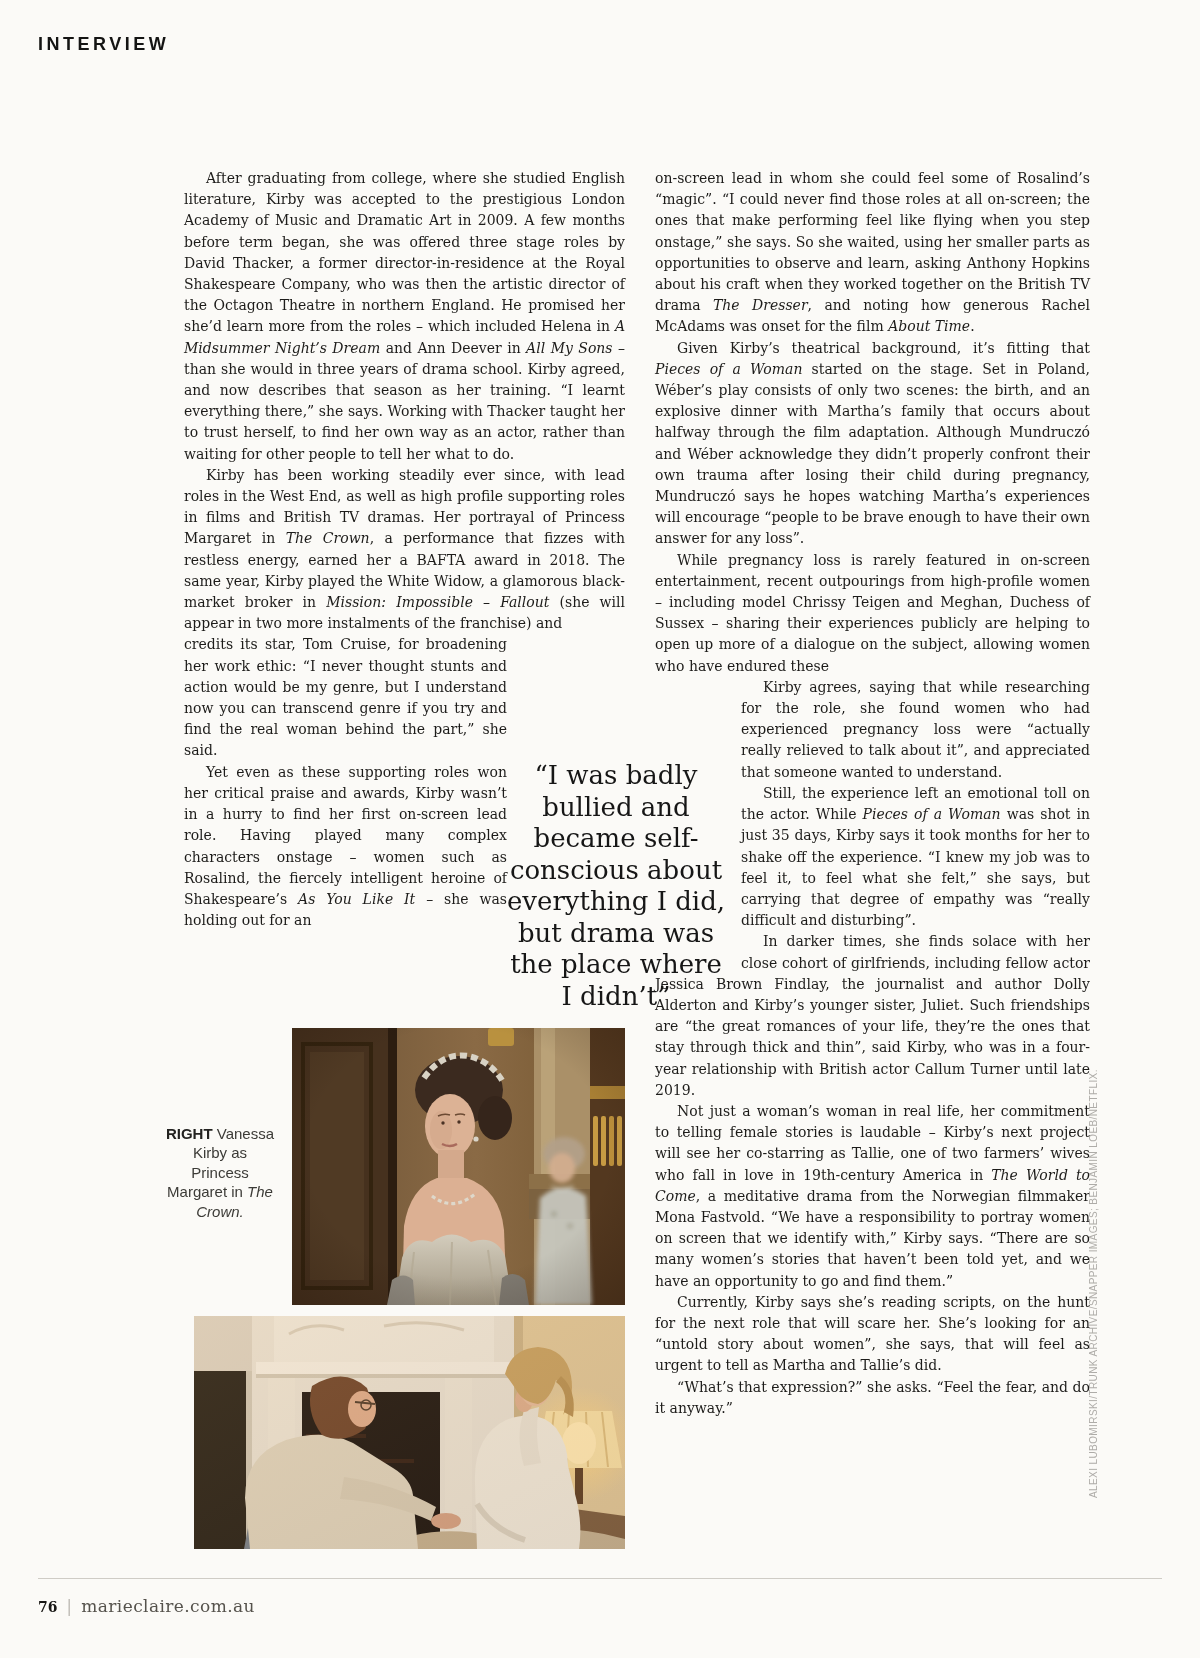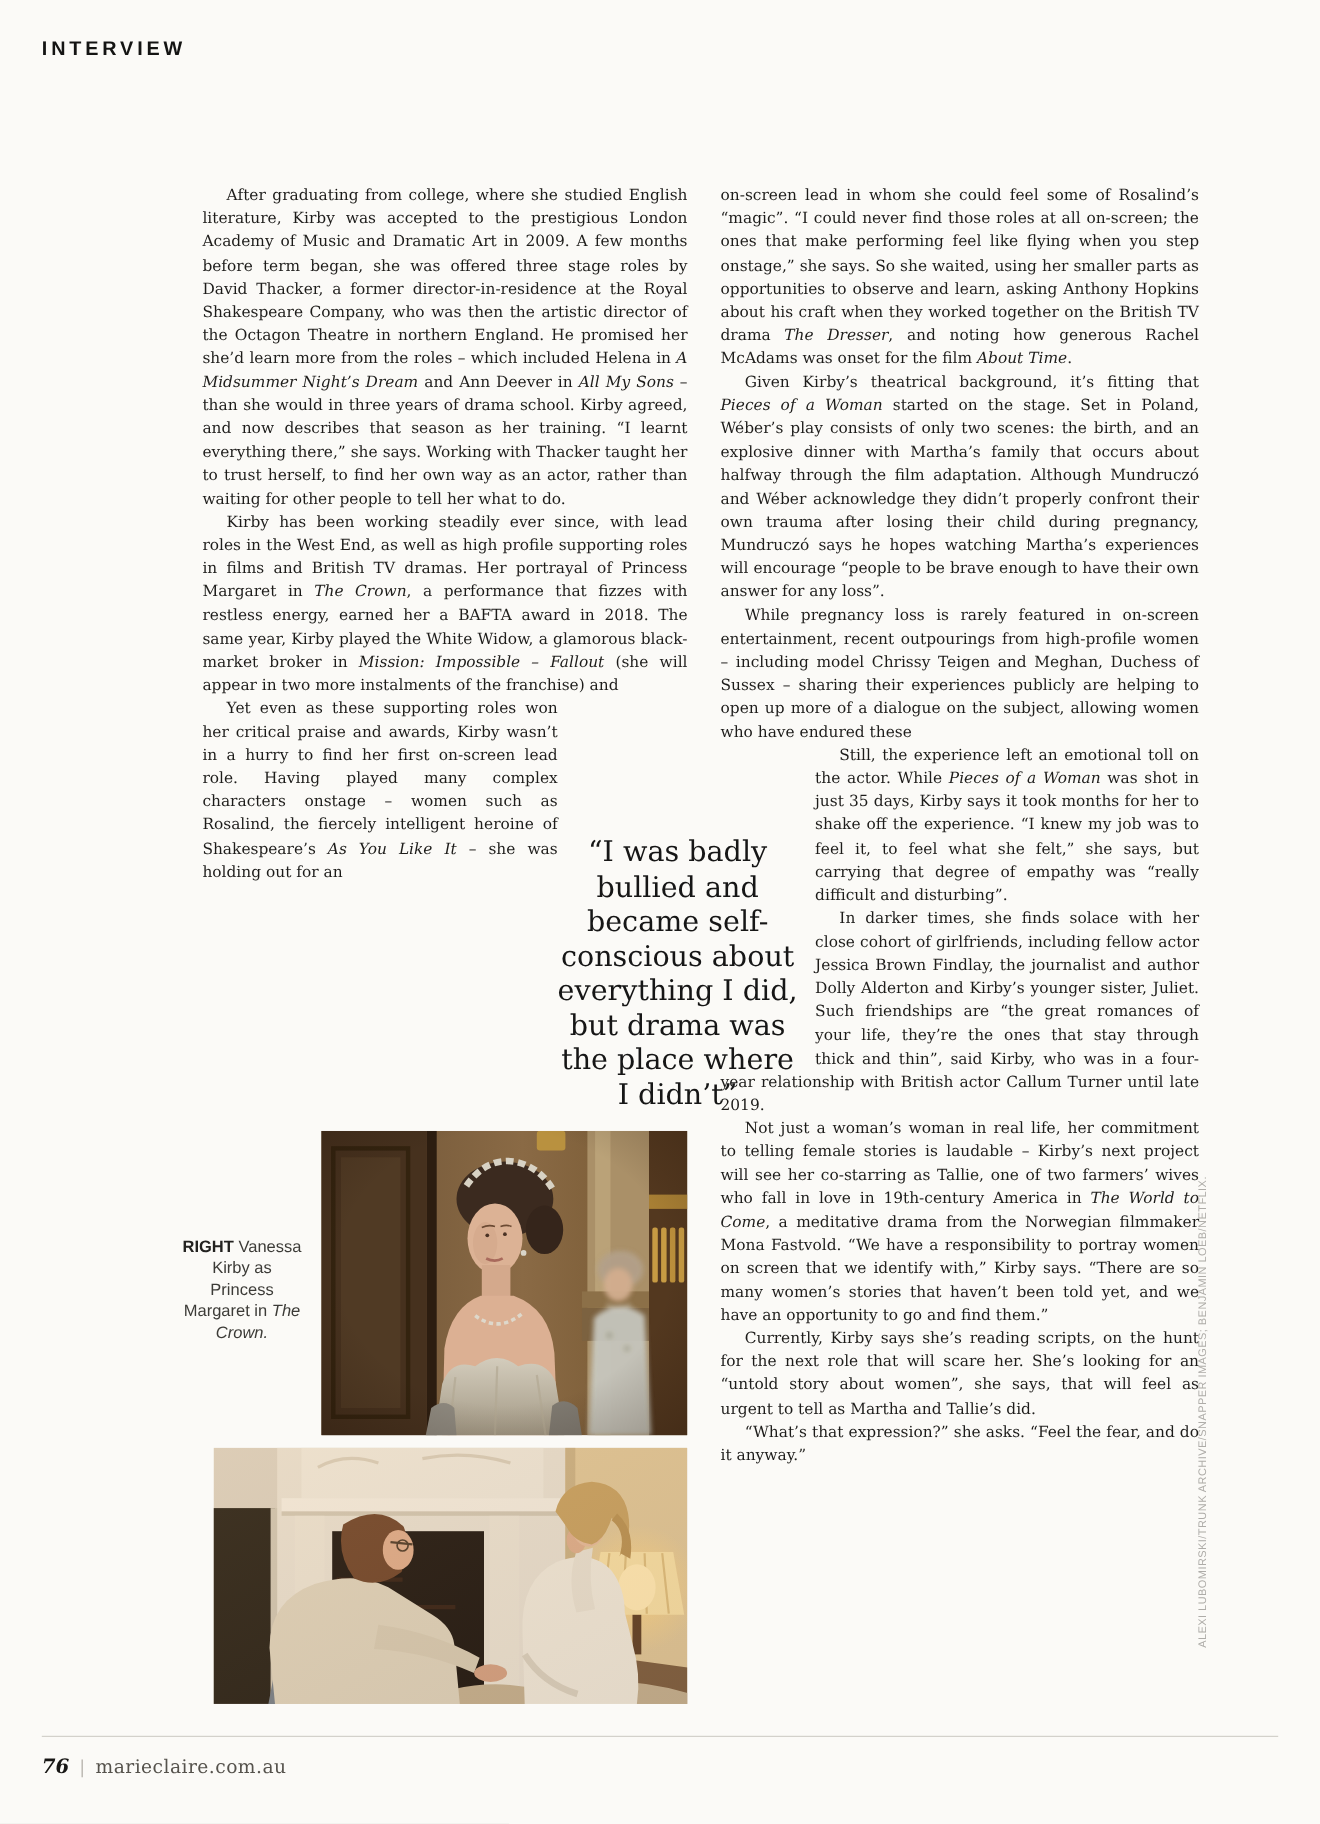--- a/index.html
+++ b/index.html
@@ -57,42 +57,44 @@
   
   .footer-rule{
     position:absolute;left:38px;top:1578px;width:1124px;height:1px;
     background:#cfccc6;
   }
   .footer{
     position:absolute;left:38px;top:1596px;
     font-family:"DejaVu Serif", serif;font-size:17px;color:#55524c;
     letter-spacing:.4px;
   }
-  .footer .page-num{font-weight:bold;color:#17161а;color:#171614;font-size:18px;letter-spacing:0;font-style:italic;}
+  .footer .page-num{font-weight:bold;color:#17161а;color:#171614;font-size:14px;letter-spacing:0;}
   .footer .divider{color:#b9b6b0;font-weight:normal;padding:0 9px;font-size:16px;}
 </style>
 </head>
 <body>
 
 <div class="page">
 
   <div class="section-label">INTERVIEW</div>
 
   <div class="col col-1">
       <p class="ind"><span>After graduating from college, where she studied English literature, Kirby was accepted to the prestigious London Academy of Music and Dramatic Art in 2009. A few months before term began, she was offered three stage roles by David Thacker, a former director-in-residence at the Royal Shakespeare Company, who was then the artistic director of the Octagon Theatre in northern England. He promised her she’d learn more from the roles – which included Helena in </span><span class="i">A Midsummer Night’s Dream</span><span> and Ann Deever in </span><span class="i">All My Sons</span><span> – than she would in three years of drama school. Kirby agreed, and now describes that season as her training. “I learnt everything there,” she says. Working with Thacker taught her to trust herself, to find her own way as an actor, rather than waiting for other people to tell her what to do.</span></p>
       <p class="ind"><span>Kirby has been working steadily ever since, with lead roles in the West End, as well as high profile supporting roles in films and British TV dramas. Her portrayal of Princess Margaret in </span><span class="i">The Crown</span><span>, a performance that fizzes with restless energy, earned her a BAFTA award in 2018. The same year, Kirby played the White Widow, a glamorous black-market broker in </span><span class="i">Mission: Impossible – Fallout</span><span> (she will appear in two more instalments of the franchise) and</span></p>
       <div class="wrap-spacer right"></div>
+      <p><span>credits its star, Tom Cruise, for broadening her work ethic: “I never thought stunts and action would be my genre, but I understand now you can transcend genre if you try and find the real woman behind the part,” she said.</span></p>
       <p class="ind"><span>Yet even as these supporting roles won her critical praise and awards, Kirby wasn’t in a hurry to find her first on-screen lead role. Having played many complex characters onstage – women such as Rosalind, the fiercely intelligent heroine of Shakespeare’s </span><span class="i">As You Like It</span><span> – she was holding out for an</span></p>
     </div>
 
   <div class="col col-2">
       <p><span>on-screen lead in whom she could feel some of Rosalind’s “magic”. “I could never find those roles at all on-screen; the ones that make performing feel like flying when you step onstage,” she says. So she waited, using her smaller parts as opportunities to observe and learn, asking Anthony Hopkins about his craft when they worked together on the British TV drama </span><span class="i">The Dresser</span><span>, and noting how generous Rachel McAdams was onset for the film </span><span class="i">About Time</span><span>.</span></p>
       <p class="ind"><span>Given Kirby’s theatrical background, it’s fitting that </span><span class="i">Pieces of a Woman</span><span> started on the stage. Set in Poland, Wéber’s play consists of only two scenes: the birth, and an explosive dinner with Martha’s family that occurs about halfway through the film adaptation. Although Mundruczó and Wéber acknowledge they didn’t properly confront their own trauma after losing their child during pregnancy, Mundruczó says he hopes watching Martha’s experiences will encourage “people to be brave enough to have their own answer for any loss”.</span></p>
       <p class="ind"><span>While pregnancy loss is rarely featured in on-screen entertainment, recent outpourings from high-profile women – including model Chrissy Teigen and Meghan, Duchess of Sussex – sharing their experiences publicly are helping to open up more of a dialogue on the subject, allowing women who have endured these</span></p>
       <div class="wrap-spacer left"></div>
+      <p class="ind"><span>Kirby agrees, saying that while researching for the role, she found women who had experienced pregnancy loss were “actually really relieved to talk about it”, and appreciated that someone wanted to understand.</span></p>
       <p class="ind"><span>Still, the experience left an emotional toll on the actor. While </span><span class="i">Pieces of a Woman</span><span> was shot in just 35 days, Kirby says it took months for her to shake off the experience. “I knew my job was to feel it, to feel what she felt,” she says, but carrying that degree of empathy was “really difficult and disturbing”.</span></p>
       <p class="ind"><span>In darker times, she finds solace with her close cohort of girlfriends, including fellow actor Jessica Brown Findlay, the journalist and author Dolly Alderton and Kirby’s younger sister, Juliet. Such friendships are “the great romances of your life, they’re the ones that stay through thick and thin”, said Kirby, who was in a four-year relationship with British actor Callum Turner until late 2019.</span></p>
       <p class="ind"><span>Not just a woman’s woman in real life, her commitment to telling female stories is laudable – Kirby’s next project will see her co-starring as Tallie, one of two farmers’ wives who fall in love in 19th-century America in </span><span class="i">The World to Come</span><span>, a meditative drama from the Norwegian filmmaker Mona Fastvold. “We have a responsibility to portray women on screen that we identify with,” Kirby says. “There are so many women’s stories that haven’t been told yet, and we have an opportunity to go and find them.”</span></p>
       <p class="ind"><span>Currently, Kirby says she’s reading scripts, on the hunt for the next role that will scare her. She’s looking for an “untold story about women”, she says, that will feel as urgent to tell as Martha and Tallie’s did.</span></p>
       <p class="ind"><span>“What’s that expression?” she asks. “Feel the fear, and do it anyway.”</span></p>
     </div>
 
   <div class="pull-quote">“I was badly bullied and became self-conscious about everything I did, but drama was the place where I didn’t”</div>
 
   <div class="caption">

